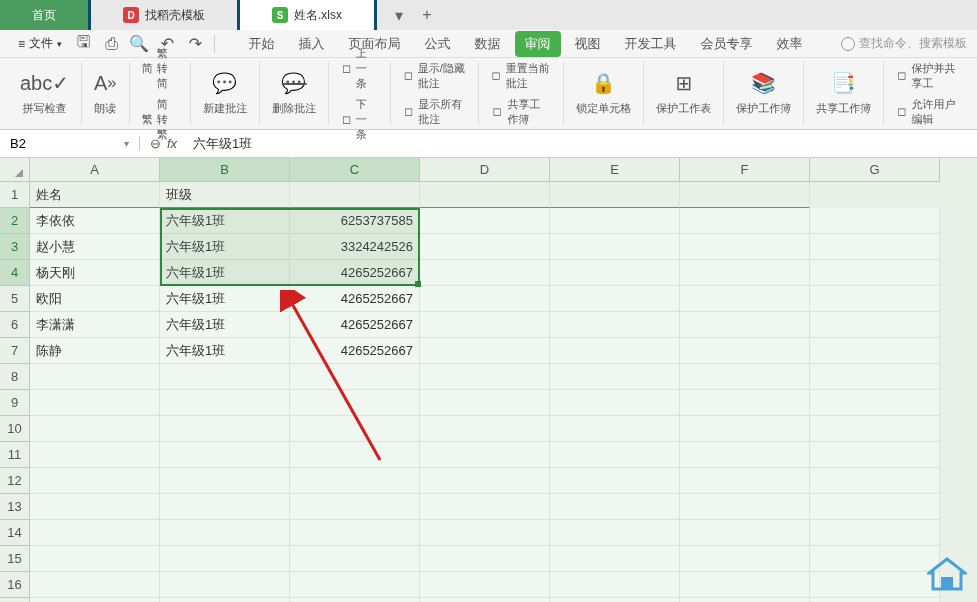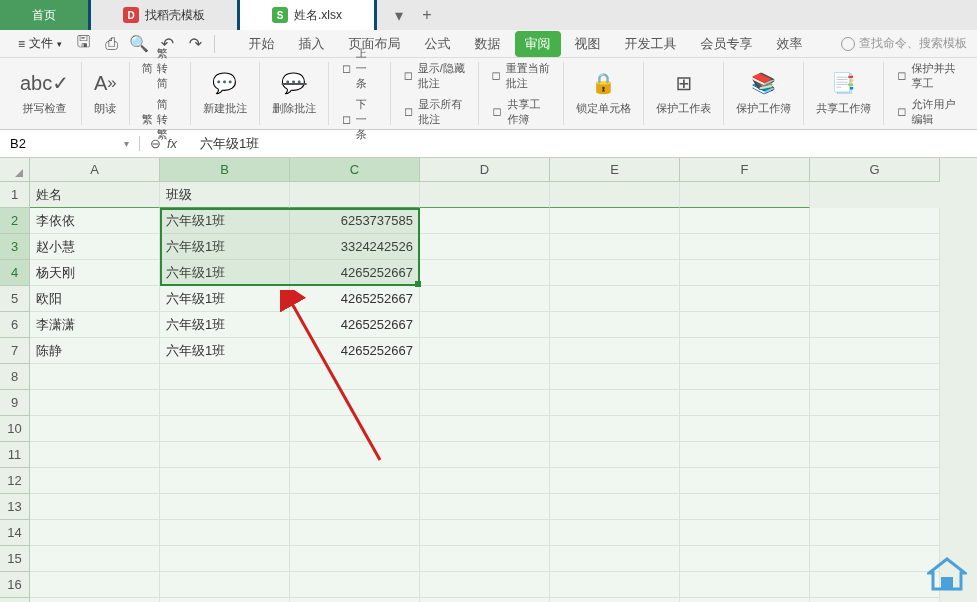--- a/index.html
+++ b/index.html
@@ -37,21 +37,21 @@
     .ribbon-btn-small .icon { margin-right: 4px; width: 16px; text-align: center; }
     .ribbon-col { display: flex; flex-direction: column; gap: 2px; }
     .strike { text-decoration: line-through; }
     
     
     .cell-ref-bar { display: flex; align-items: center; height: 28px; border-bottom: 1px solid #ccc; background: #fff; }
     .cell-ref { width: 140px; padding: 0 10px; font-size: 13px; border-right: 1px solid #ccc; display: flex; align-items: center; justify-content: center; }
     .cell-ref-dd { margin-left: auto; color: #888; font-size: 10px; }
     .fx-area { display: flex; align-items: center; padding: 0 10px; flex: 1; }
     .fx-icon { color: #555; margin-right: 6px; cursor: pointer; font-size: 13px; }
-    .fx-label { font-style: italic; color: #555; margin-right: 23px; font-size: 13px; }
+    .fx-label { font-style: italic; color: #555; margin-right: 16px; font-size: 13px; }
     .fx-input { font-size: 13px; color: #333; }
     
     
     .sheet-area { display: flex; background: #e8f0e8; }
     .corner { width: 30px; height: 24px; background: #e8f0e8; border-right: 1px solid #b8ccb8; border-bottom: 1px solid #b8ccb8; display: flex; align-items: center; justify-content: center; cursor: pointer; }
     .corner::after { content: ""; width: 0; height: 0; border-left: 8px solid transparent; border-bottom: 8px solid #999; position: relative; left: 4px; top: 3px; }
     .col-headers { display: flex; }
     .col-header { height: 24px; display: flex; align-items: center; justify-content: center; font-size: 13px; color: #555; background: #e8f0e8; border-right: 1px solid #b8ccb8; border-bottom: 1px solid #b8ccb8; cursor: pointer; }
     .col-header.sel { background: #c8e0c8; color: #2a7a3a; }
     .row-headers { display: flex; flex-direction: column; }

